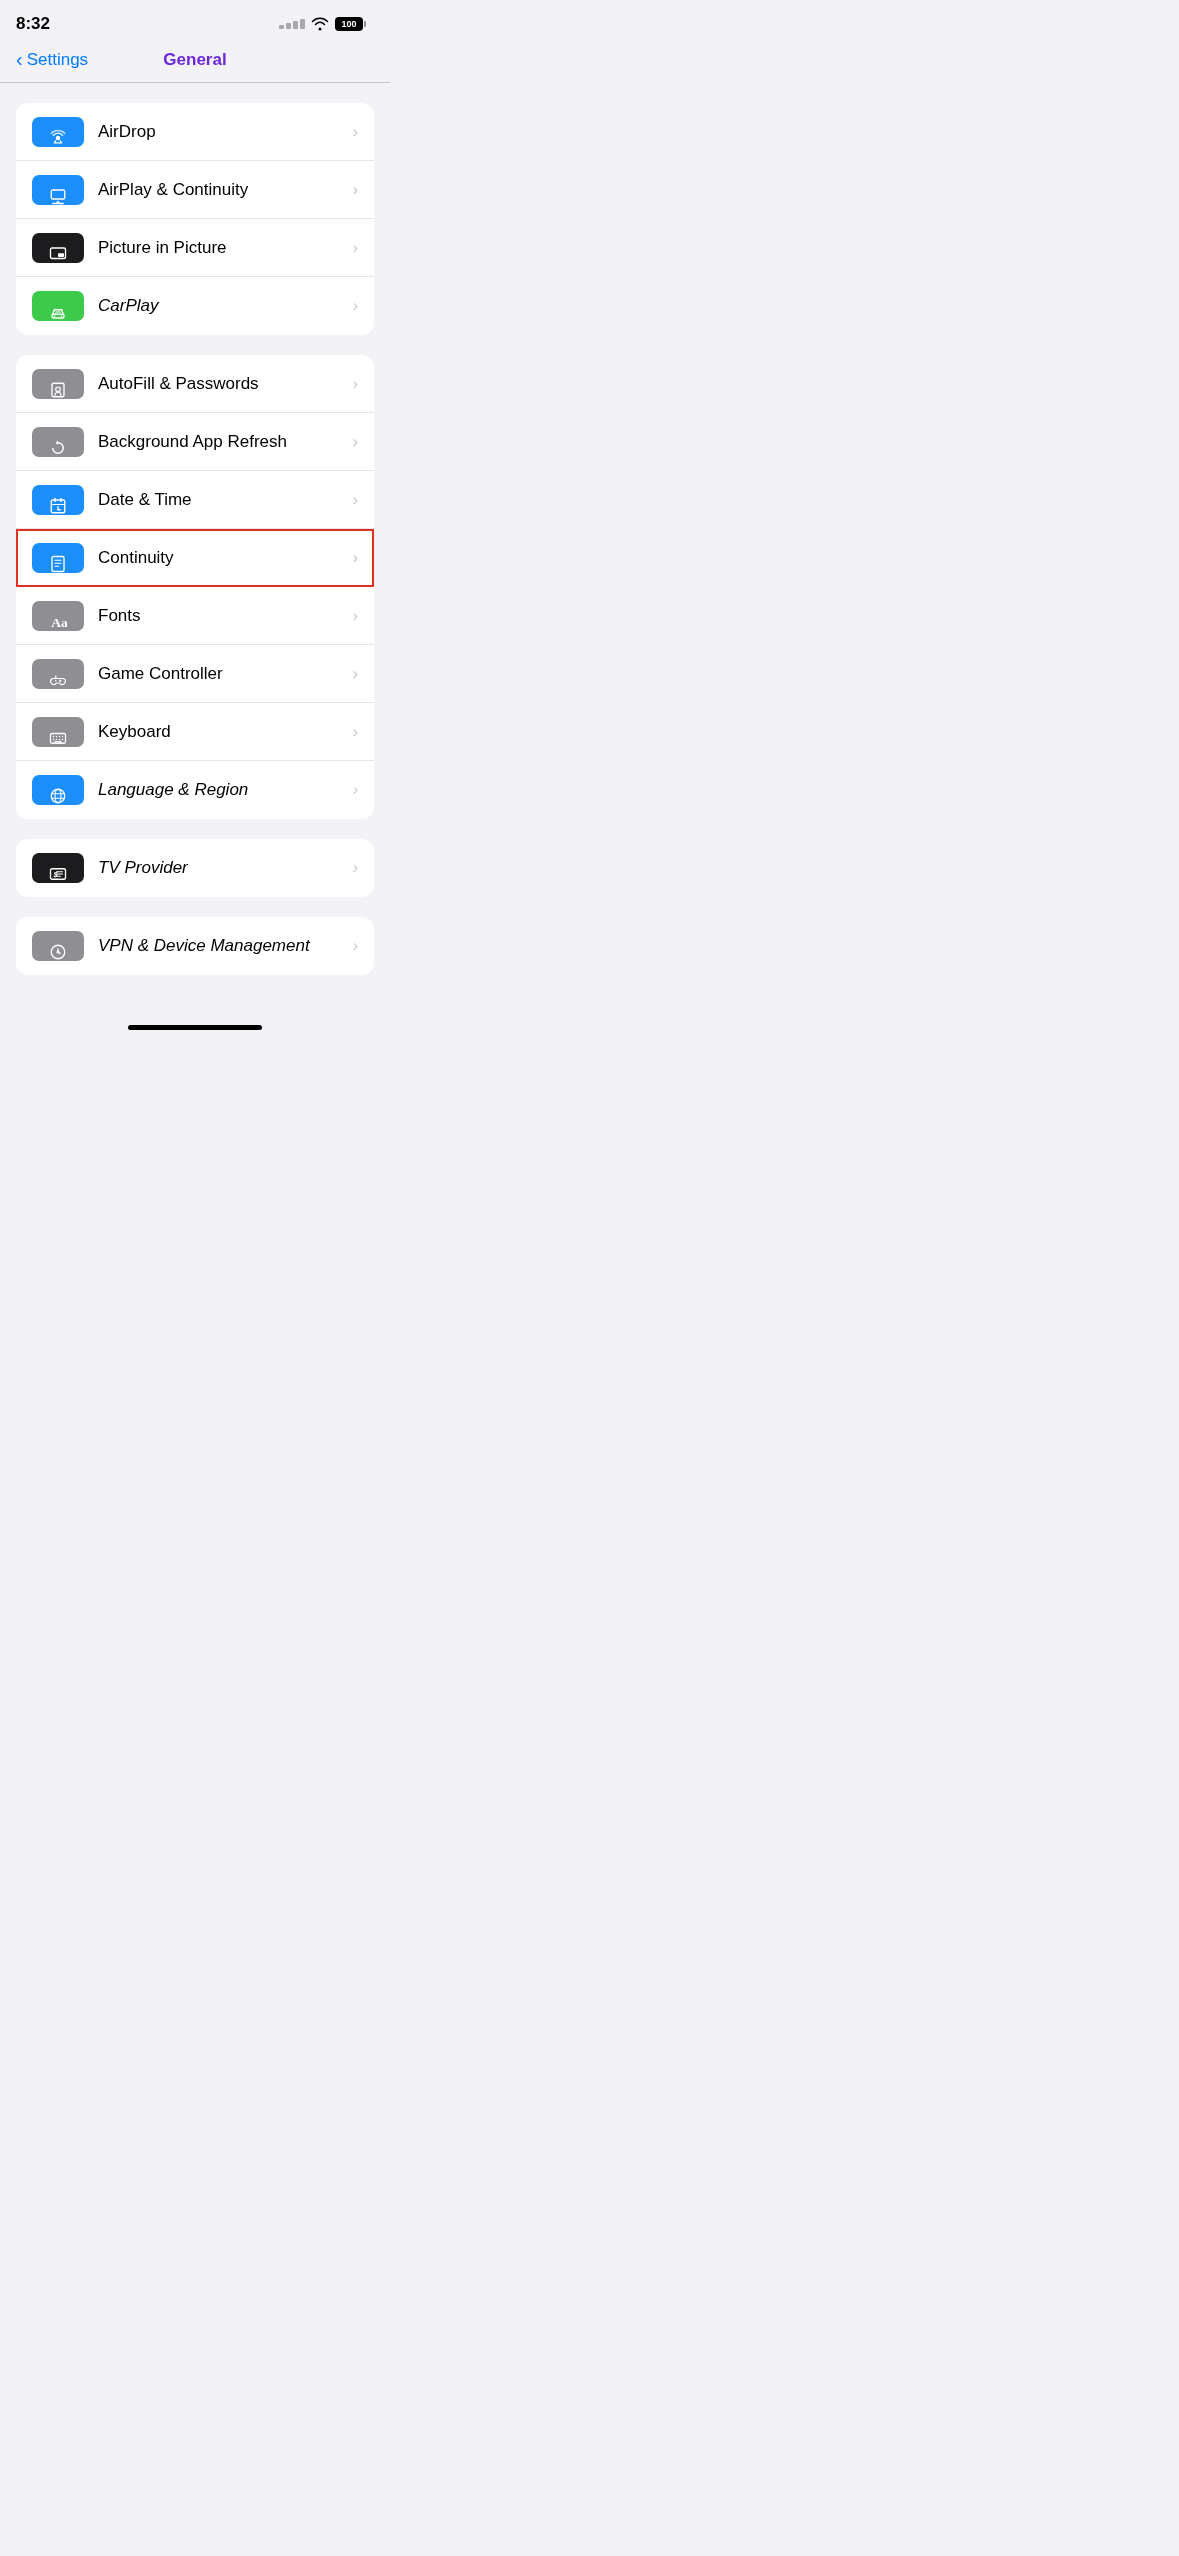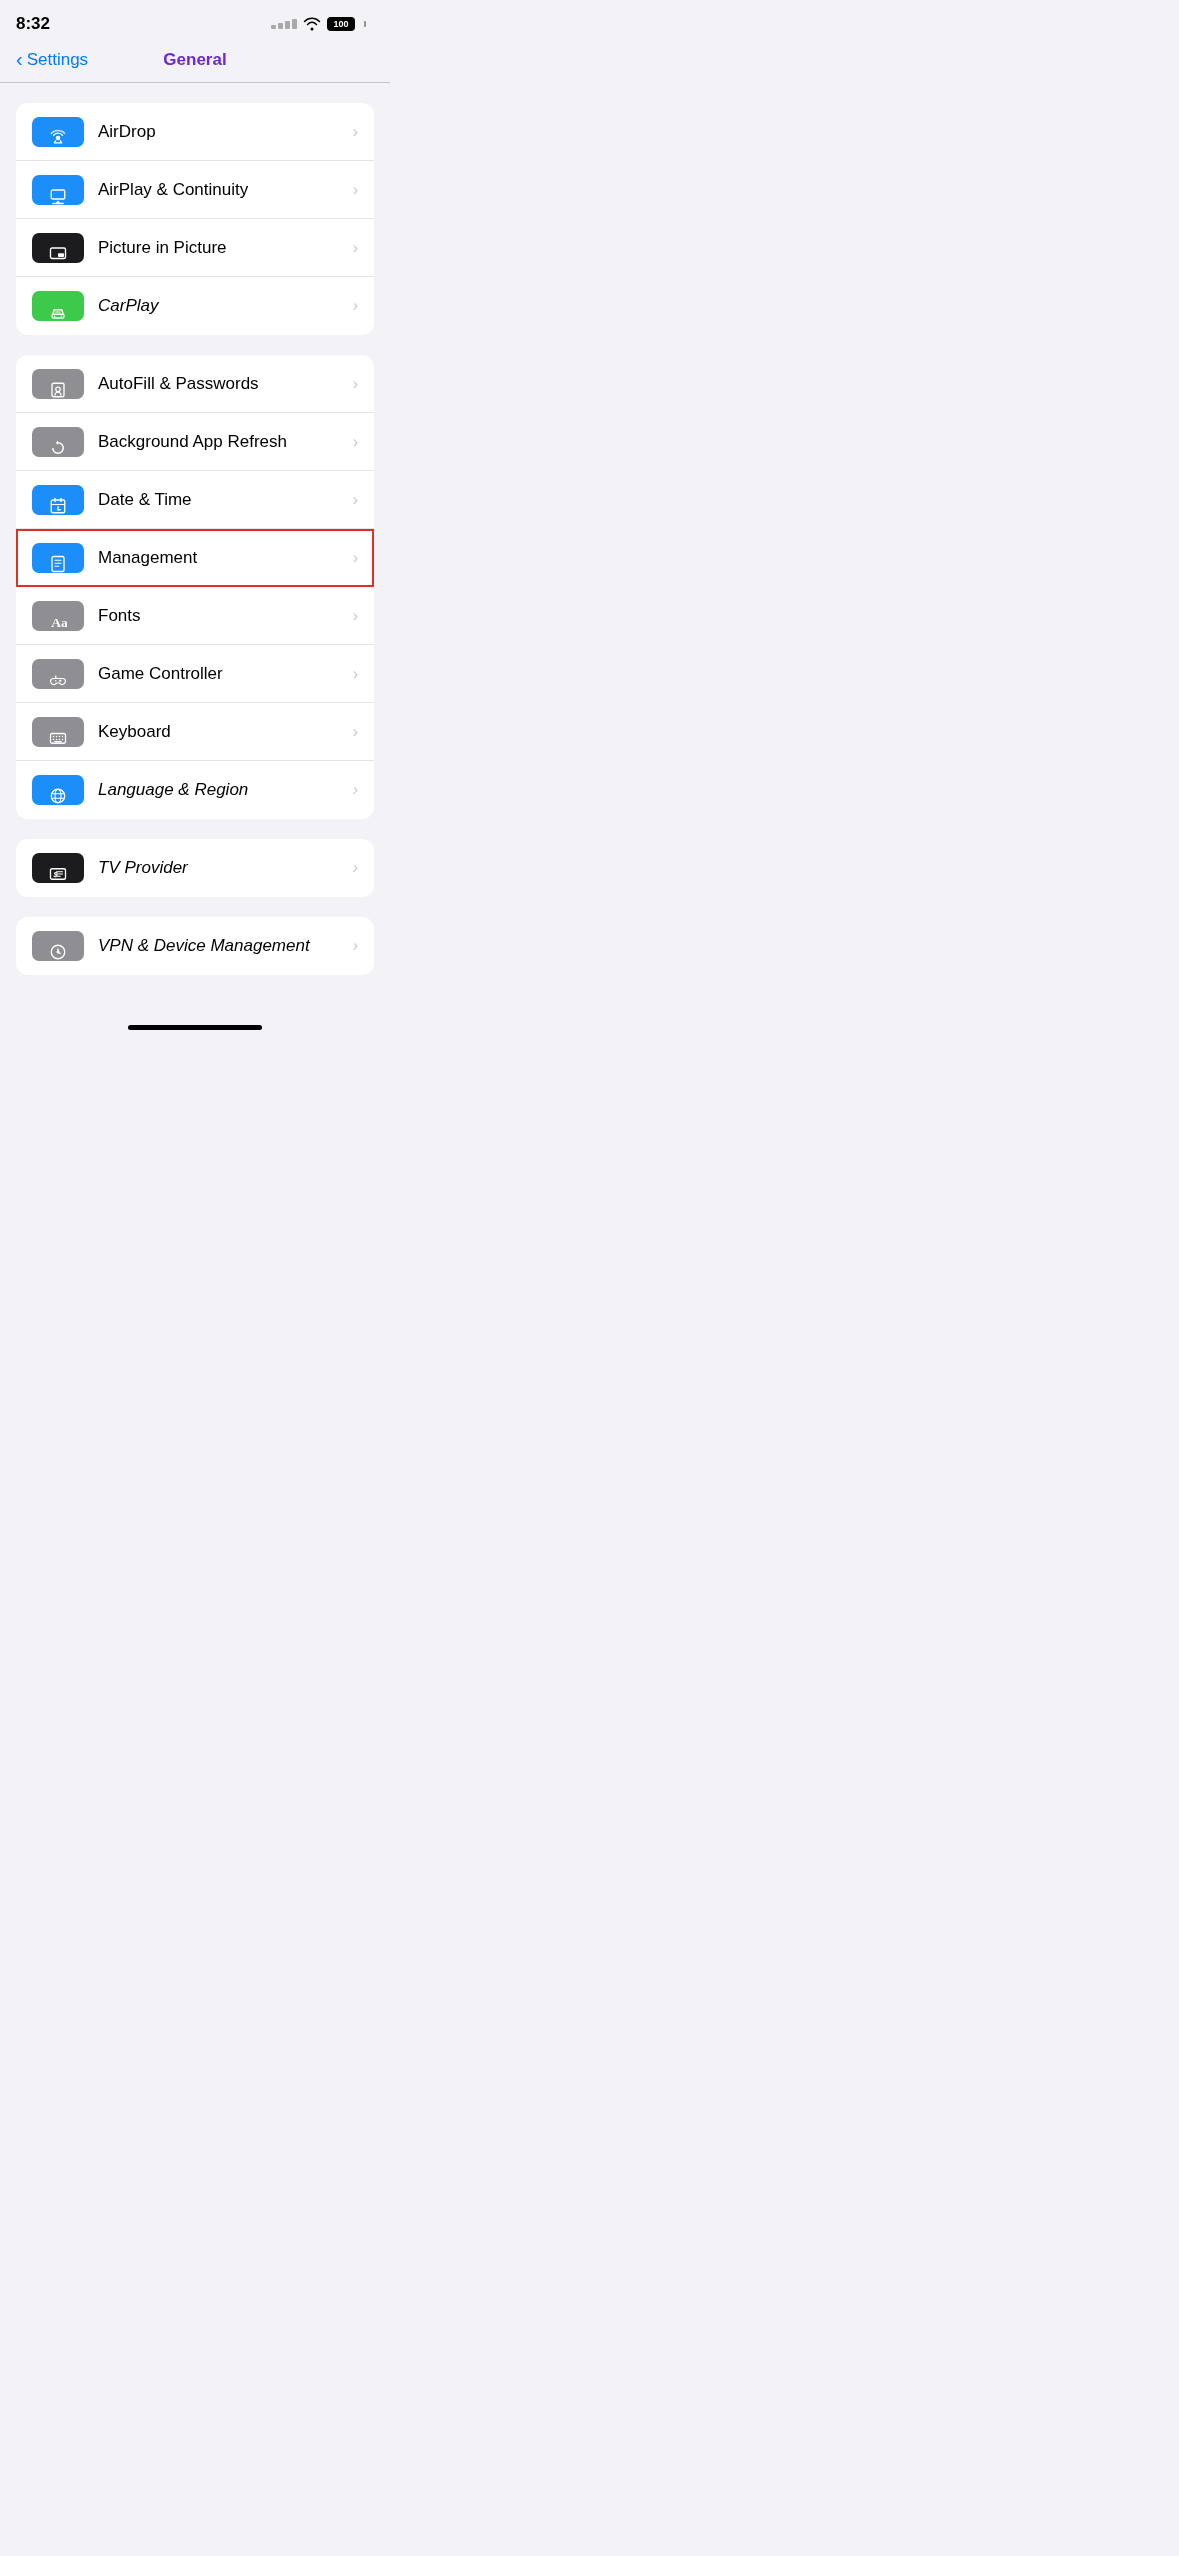--- a/index.html
+++ b/index.html
@@ -42,21 +42,21 @@
       border-radius: 1px;
       opacity: 0.4;
     }
     .wifi-icon {
       width: 18px;
       height: 14px;
     }
     .battery-icon {
       display: flex;
       align-items: center;
-      gap: 9px;
+      gap: 1px;
     }
     .battery-body {
       background: #000;
       border-radius: 4px;
       width: 28px;
       height: 14px;
       display: flex;
       align-items: center;
       justify-content: center;
       font-size: 9px;
@@ -312,21 +312,21 @@
         </div>
         <div class="settings-row highlighted">
           <div class="row-icon icon-dictionary">
             <svg viewBox="0 0 24 24" fill="none" width="18" height="18">
               <rect x="4" y="2" width="16" height="20" rx="2" stroke="white" stroke-width="1.8" fill="none"></rect>
               <line x1="8" y1="7" x2="16" y2="7" stroke="white" stroke-width="1.5" stroke-linecap="round"></line>
               <line x1="8" y1="11" x2="16" y2="11" stroke="white" stroke-width="1.5" stroke-linecap="round"></line>
               <line x1="8" y1="15" x2="13" y2="15" stroke="white" stroke-width="1.5" stroke-linecap="round"></line>
             </svg>
           </div>
-          <span class="row-label">Management</span>
+          <span class="row-label">Continuity</span>
           <span class="row-chevron">›</span>
         </div>
         <div class="settings-row">
           <div class="row-icon icon-fonts">
             <svg viewBox="0 0 24 24" fill="none" width="18" height="18">
               <text x="3" y="19" font-size="18" font-weight="700" fill="white" font-family="serif">Aa</text>
             </svg>
           </div>
           <span class="row-label">Fonts</span>
           <span class="row-chevron">›</span>

